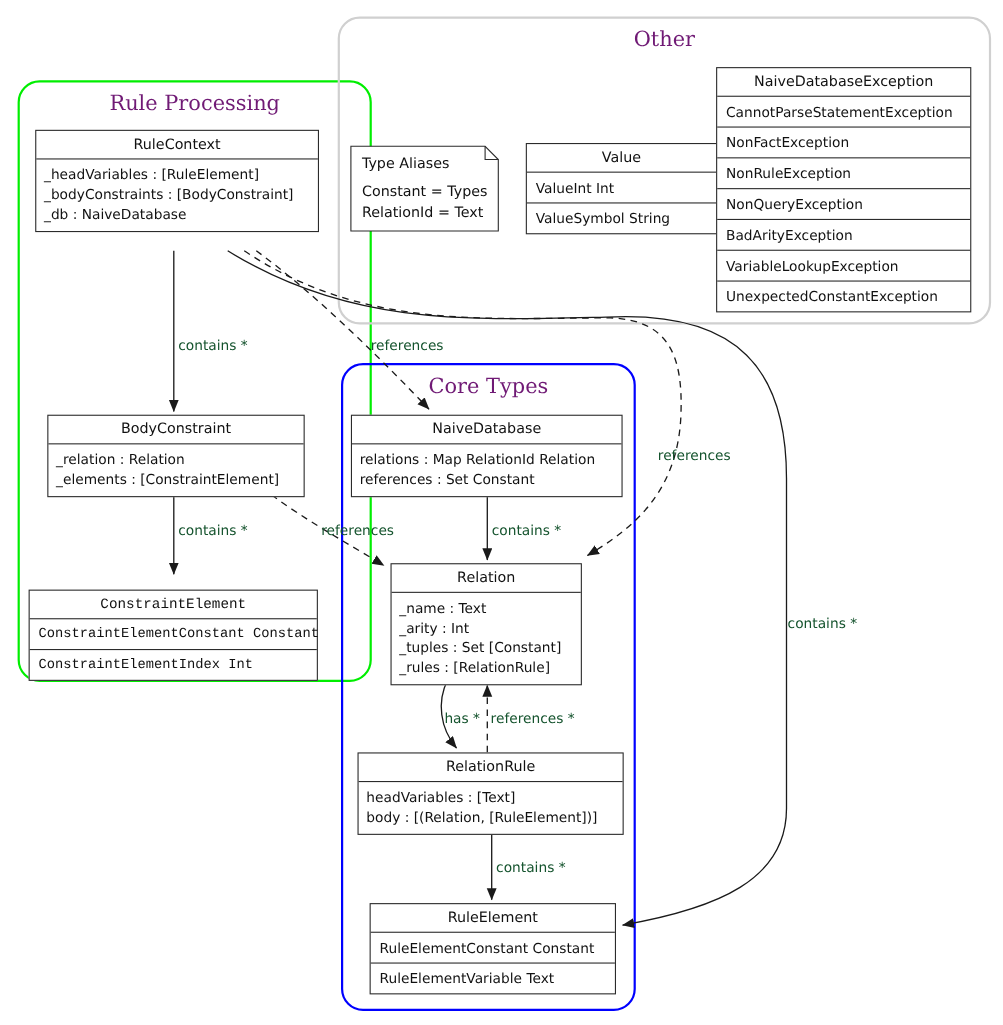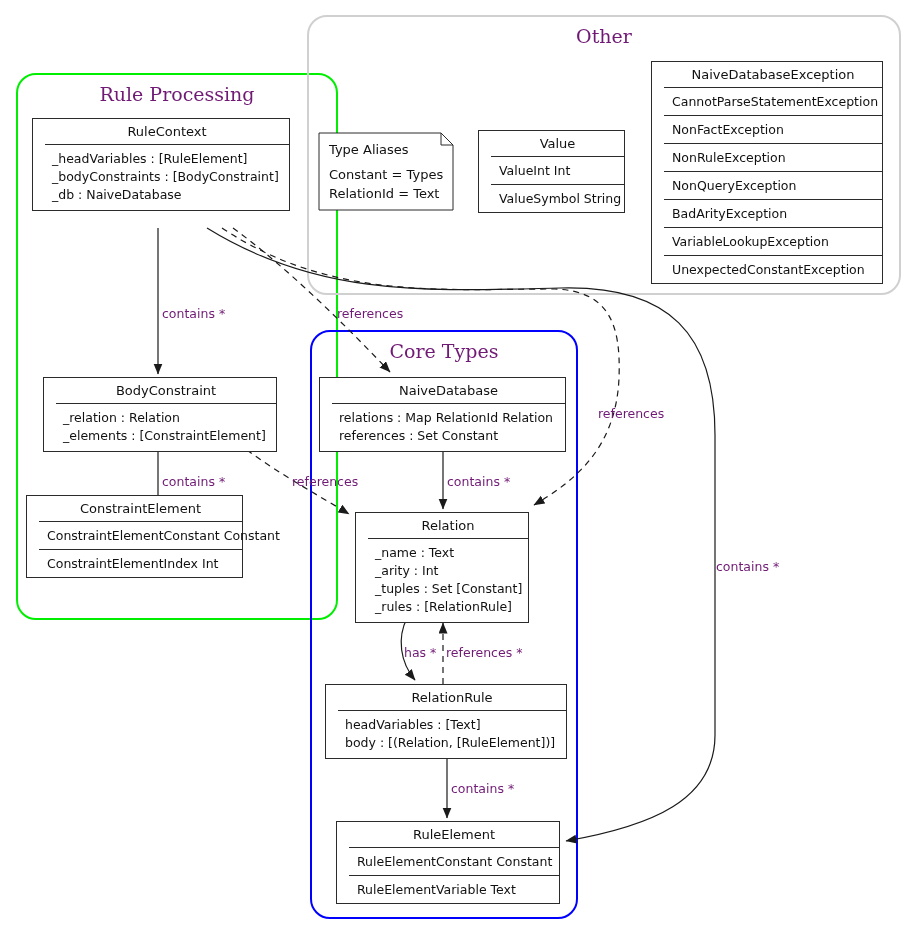--- a/index.html
+++ b/index.html
@@ -14,21 +14,21 @@
     border:2px solid #000;
   }
   .group-title {
     position:absolute; top:8px; left:0; width:100%;
     text-align:center; font-family:"DejaVu Serif","Liberation Serif",serif;
     font-size:19px; color:#701a75;
   }
   svg.edges { position:absolute; left:0; top:0; z-index:2; }
   .box {
     position:absolute; background:#ffffff; border:1px solid #2b2b2b;
-    z-index:3; box-sizing:border-box;padding-left:12px;
+    z-index:3; box-sizing:border-box;
   }
   .box-title {
     text-align:center; font-size:13px; padding:5px 6px 5px 6px;
     white-space:nowrap;
   }
   .box-body {
     border-top:1px solid #2b2b2b; padding:5px 7px 6px 7px;
   }
   .attr-line {
     font-size:12.5px; line-height:18px; white-space:nowrap;
@@ -36,21 +36,21 @@
   .ctor-line {
     border-top:1px solid #2b2b2b; font-size:12.5px; line-height:17px;
     padding:5px 8px; white-space:nowrap;
   }
   .note-text {
     position:absolute; z-index:3; padding:9px 10px; box-sizing:border-box;
   }
   .note-title { font-size:13px; margin-bottom:8px; white-space:nowrap; }
   .note-line  { font-size:13px; line-height:19px; white-space:nowrap; }
   .edge-label {
-    position:absolute; z-index:4; font-size:12.5px; color:#701a75;
+    position:absolute; z-index:4; font-size:12.5px; color:#14532d;
     white-space:nowrap; background:transparent;
   }
 </style>
 </head>
 <body>
 
 <div class="canvas">
 
   <div class="group" style="left: 16px; top: 73px; width: 282px; height: 543px; border-color: rgb(0, 238, 0); padding-left: 36px;">
     <div class="group-title">Rule Processing</div>
@@ -101,21 +101,21 @@
 
   <div class="box" style="left:32px; top:118px; width:258px;">
     <div class="box-title">RuleContext</div>
     <div class="box-body">
       <div class="attr-line">_headVariables : [RuleElement]</div>
       <div class="attr-line">_bodyConstraints : [BodyConstraint]</div>
       <div class="attr-line">_db : NaiveDatabase</div>
     </div>
   </div>
 
-  <div class="box" style="left:478px; top:130px; width:147px;">
+  <div class="box" style="left:478px; top:130px; width:174px;">
     <div class="box-title">Value</div>
     <div class="ctor-line">ValueInt Int</div>
     <div class="ctor-line">ValueSymbol String</div>
   </div>
 
   <div class="box" style="left:651px; top:61px; width:232px;">
     <div class="box-title">NaiveDatabaseException</div>
     <div class="ctor-line">CannotParseStatementException</div>
     <div class="ctor-line">NonFactException</div>
     <div class="ctor-line">NonRuleException</div>
@@ -126,21 +126,21 @@
   </div>
 
   <div class="box" style="left:43px; top:377px; width:234px;">
     <div class="box-title">BodyConstraint</div>
     <div class="box-body">
       <div class="attr-line">_relation : Relation</div>
       <div class="attr-line">_elements : [ConstraintElement]</div>
     </div>
   </div>
 
-  <div class="box" style="left:26px; top:495px; width:217px;">
+  <div class="box" style="left:26px; top:536px; width:263px;font-family:Liberation Mono, monospace;">
     <div class="box-title">ConstraintElement</div>
     <div class="ctor-line">ConstraintElementConstant Constant</div>
     <div class="ctor-line">ConstraintElementIndex Int</div>
   </div>
 
   <div class="box" style="left:319px; top:377px; width:247px;">
     <div class="box-title">NaiveDatabase</div>
     <div class="box-body">
       <div class="attr-line">relations : Map RelationId Relation</div>
       <div class="attr-line">references : Set Constant</div>

